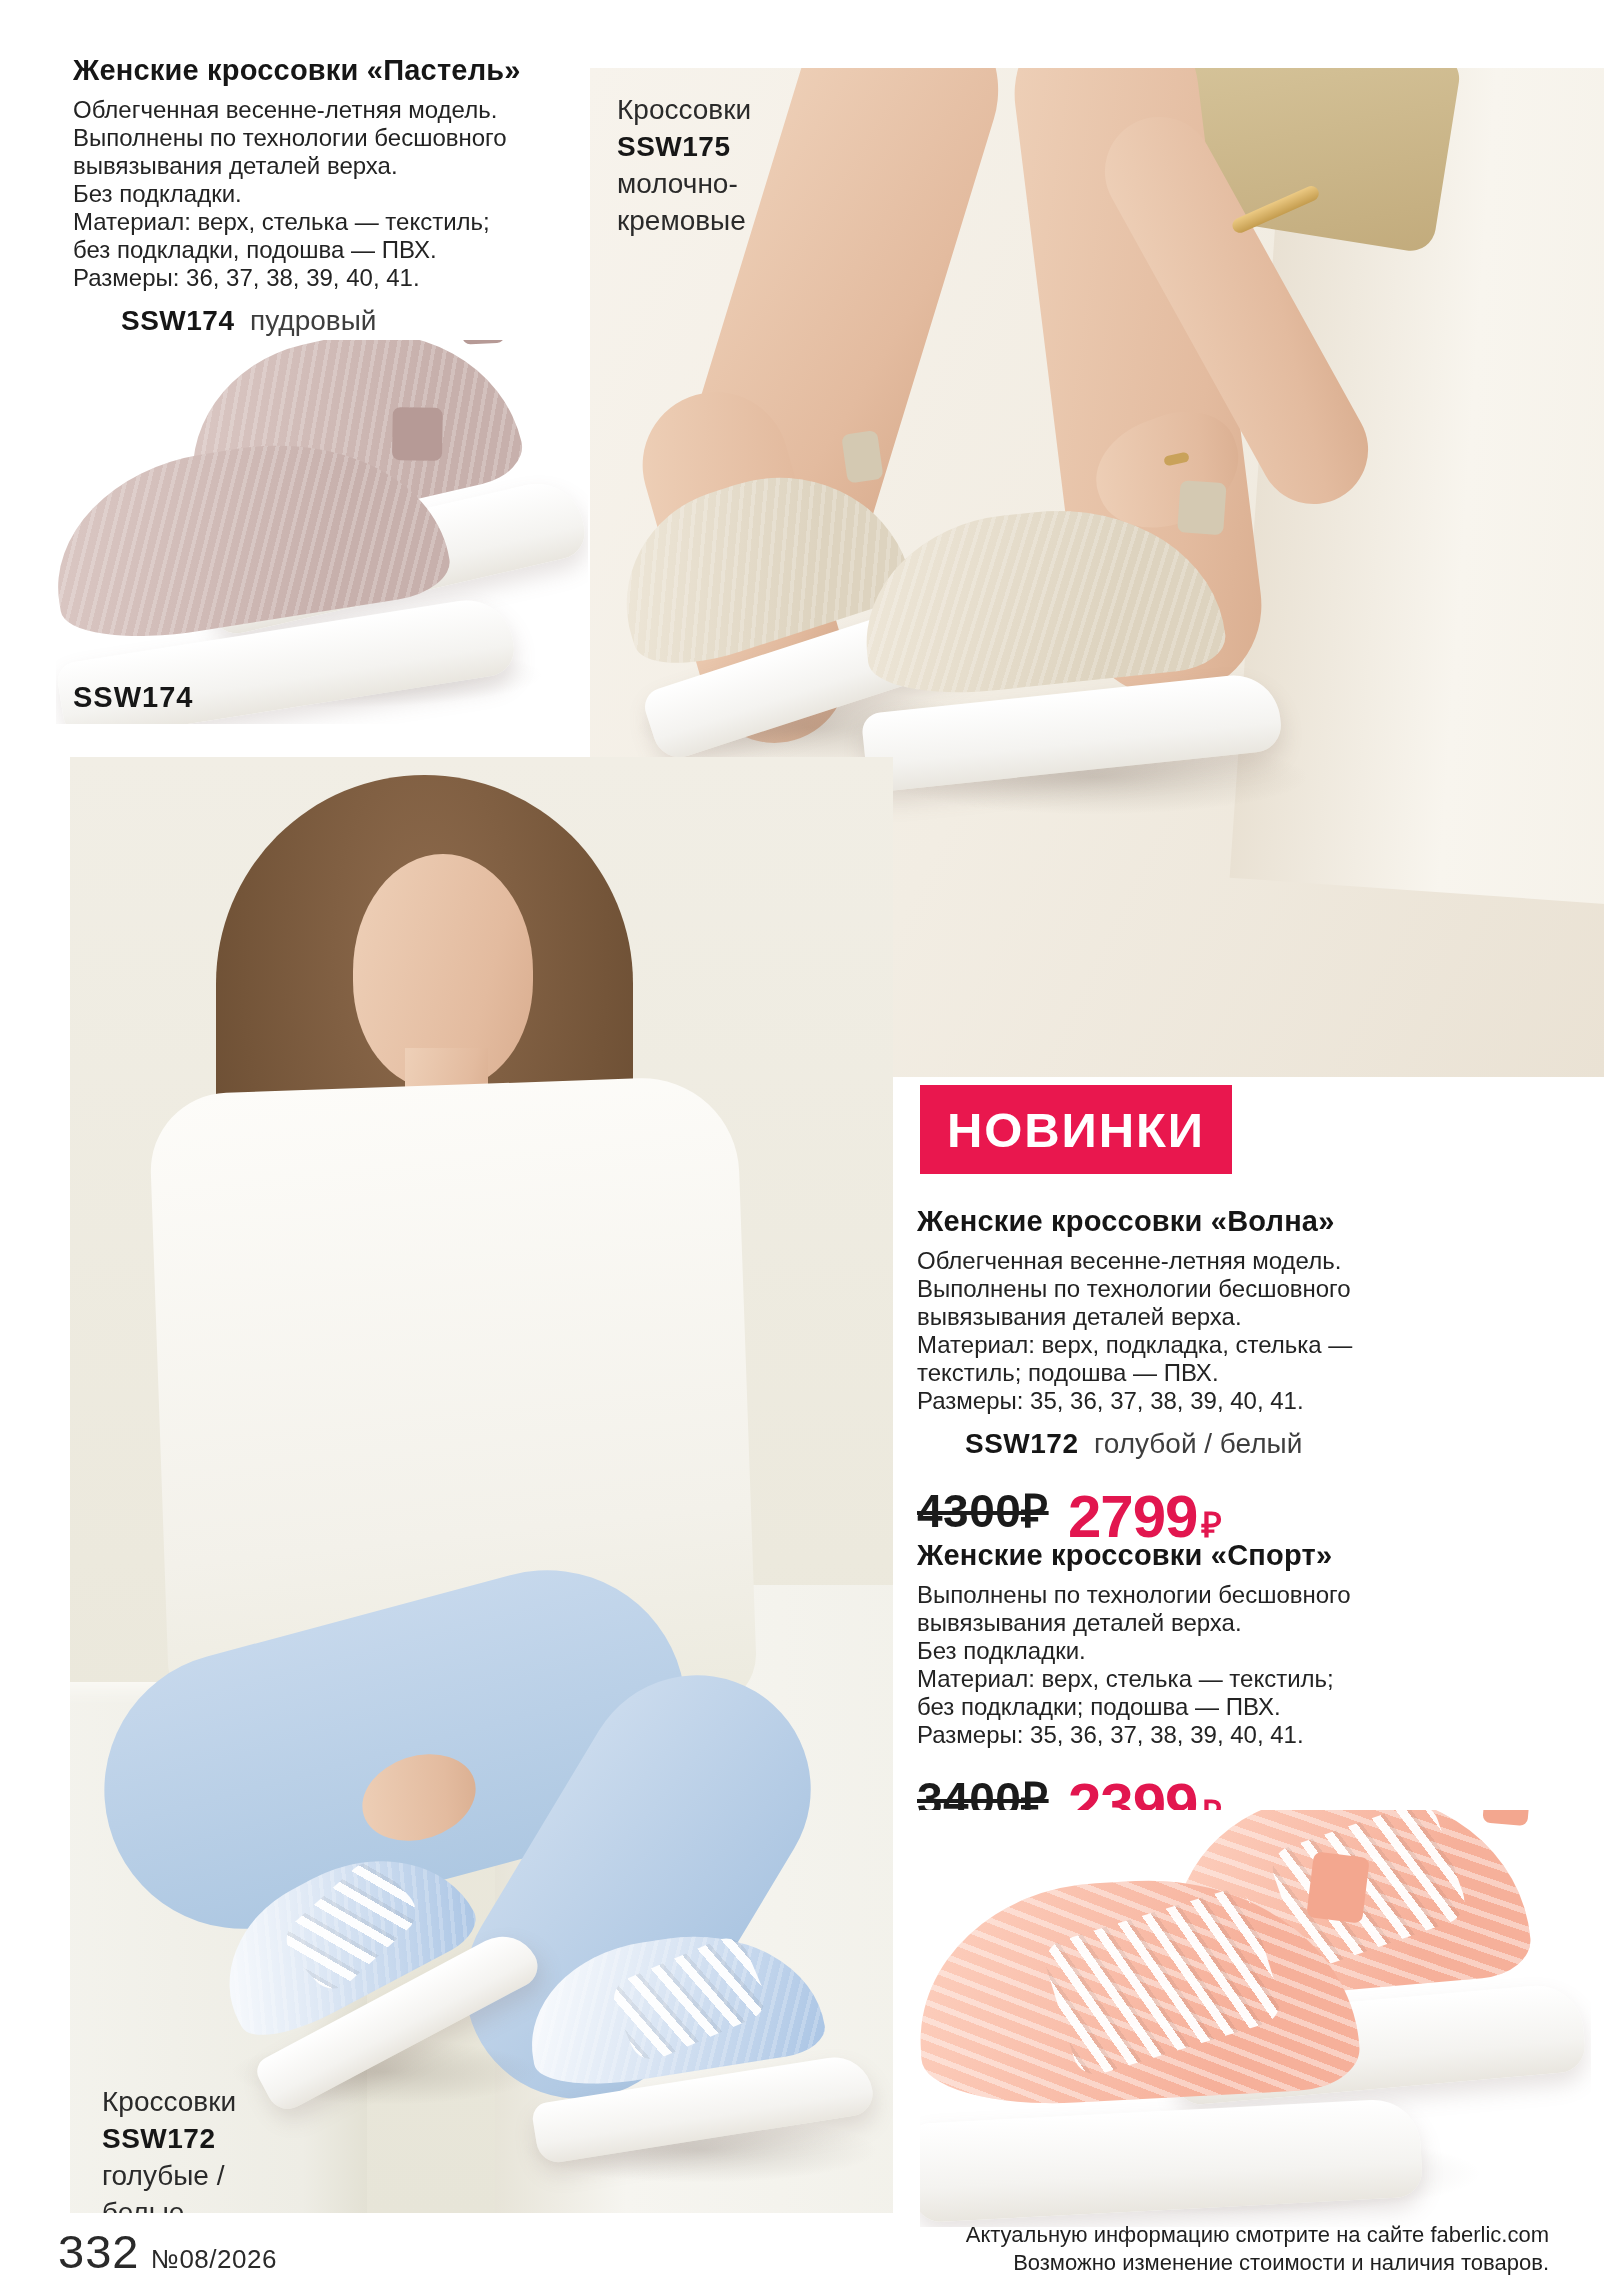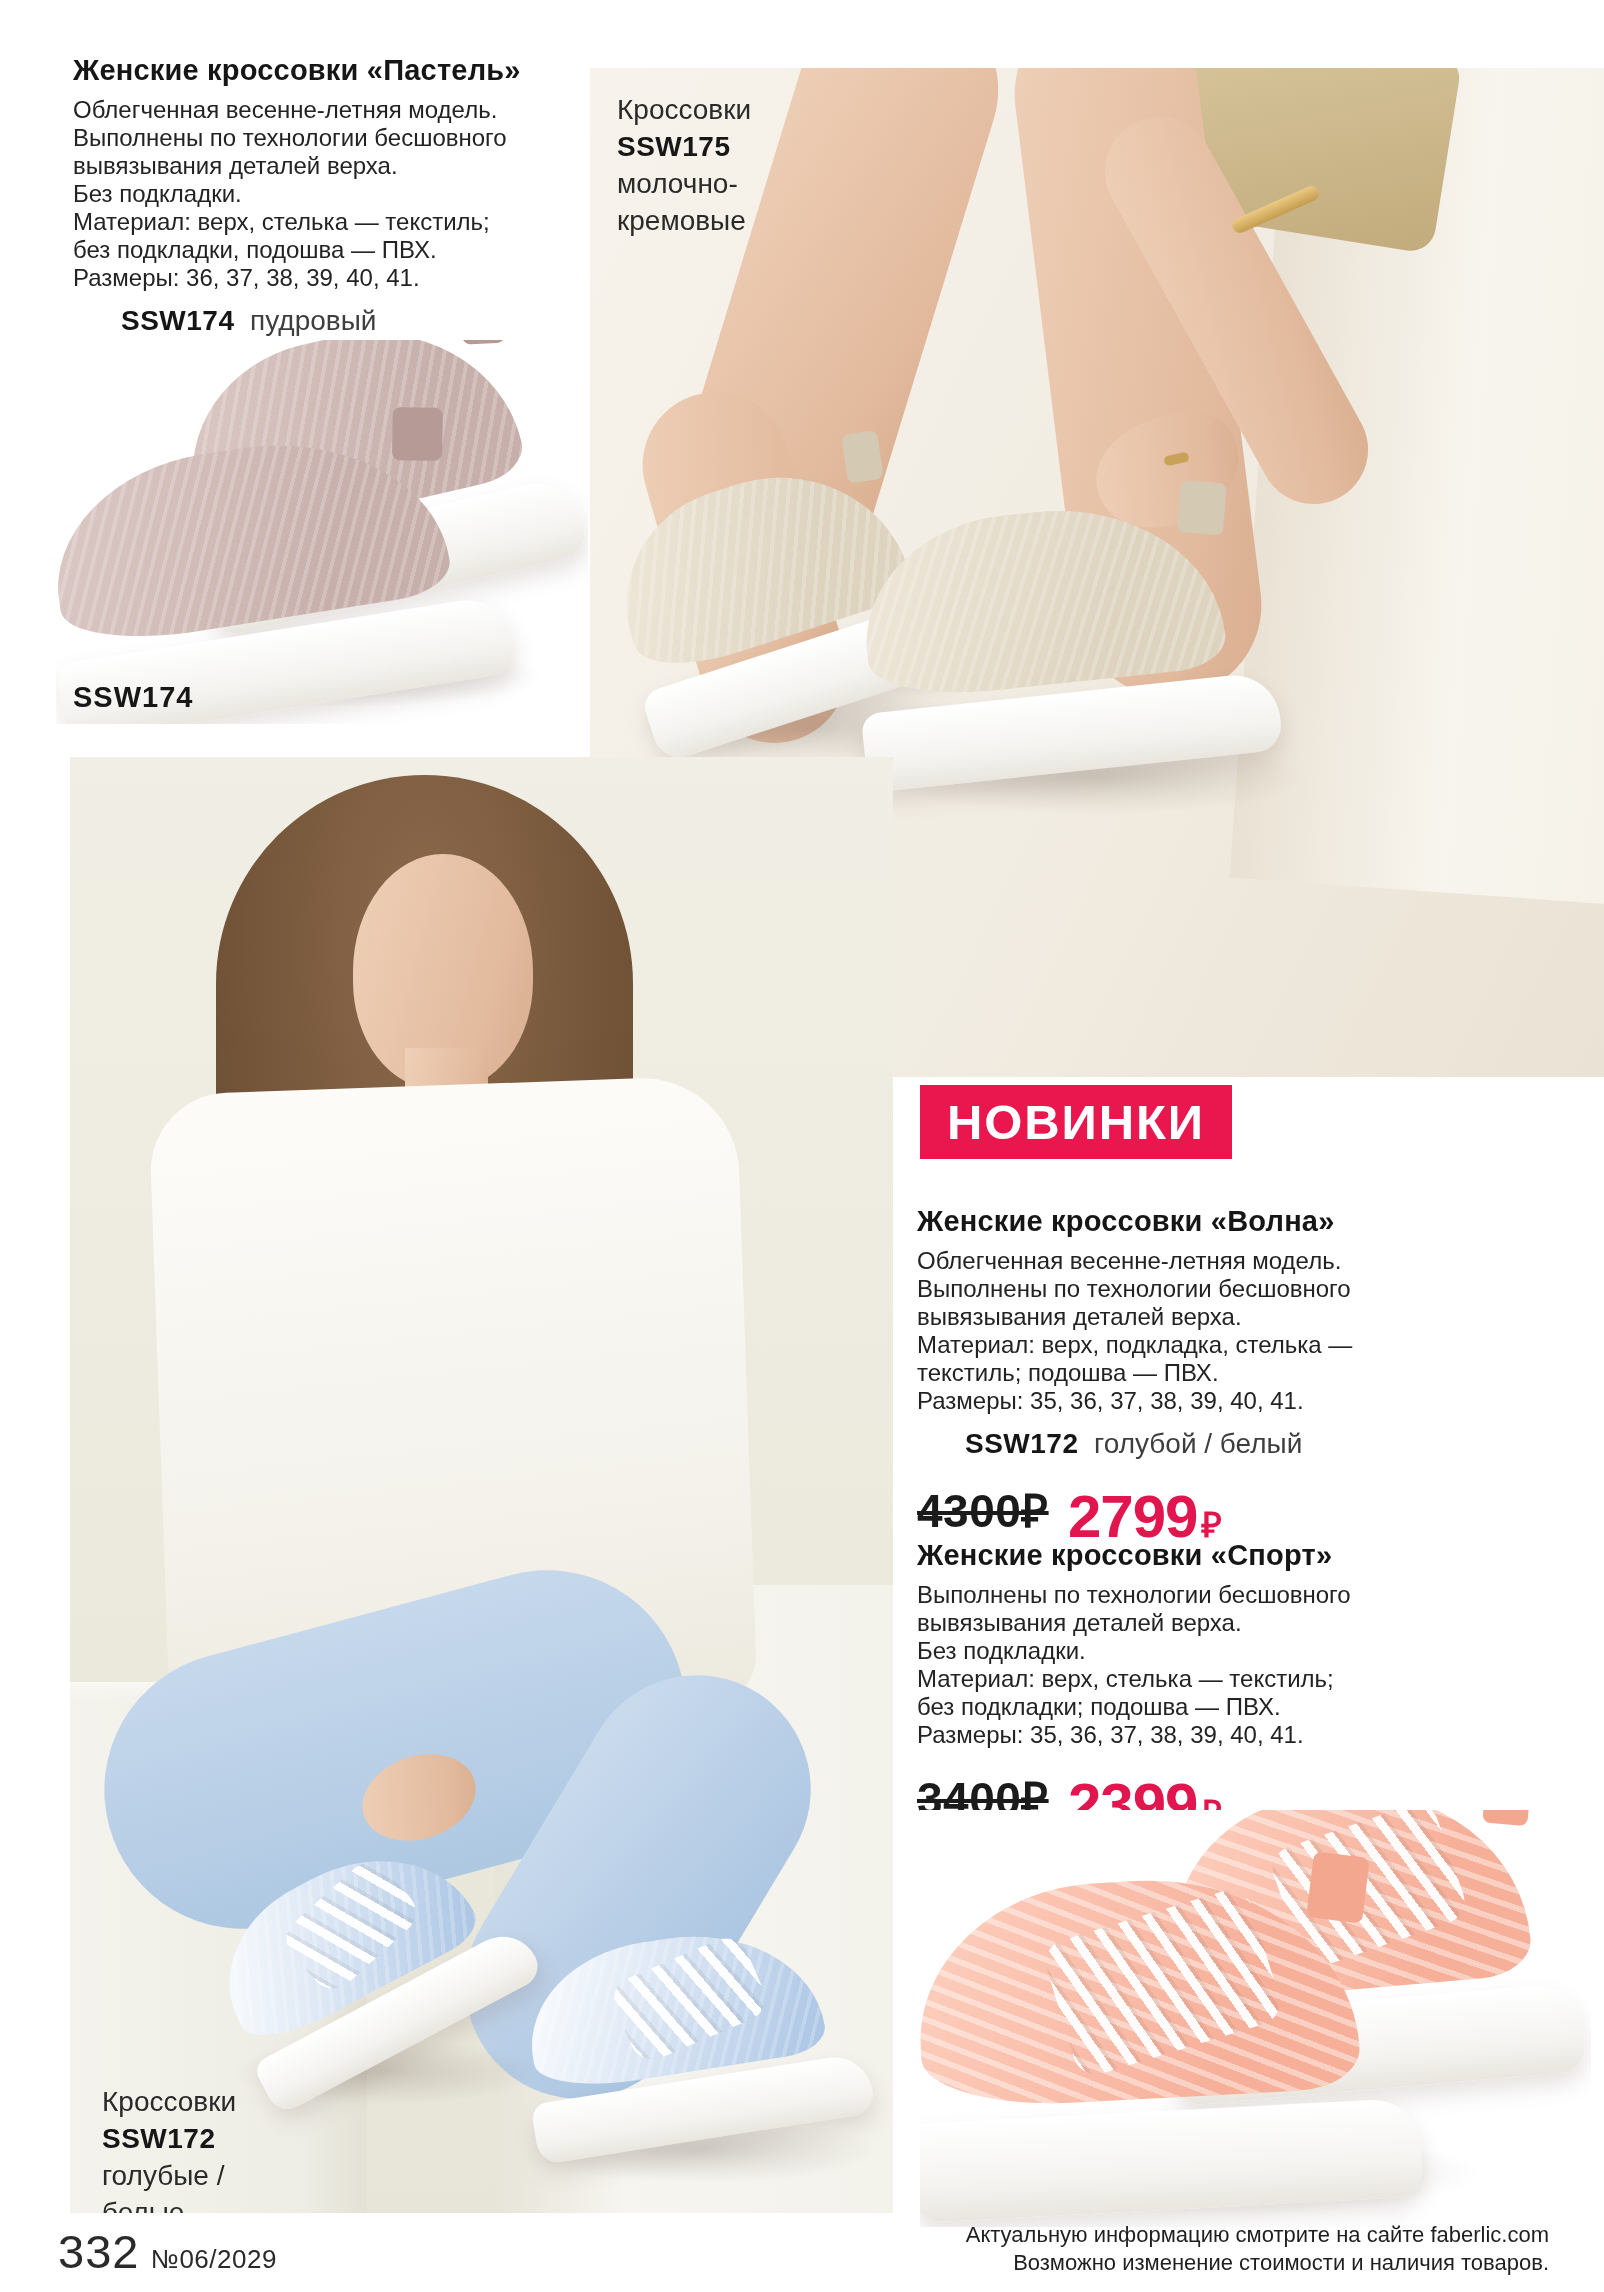--- a/index.html
+++ b/index.html
@@ -118,21 +118,21 @@
 
   
   .photo-label { position:absolute; font-size:28px; line-height:37px; color:#2a2a2a; }
   .photo-label .pl-code { font-weight:700; color:#171717; letter-spacing:0.5px; }
 
   
   #pink-caption { position:absolute; left:73px; top:681px; font-size:29px; font-weight:700;
     color:#171717; letter-spacing:1px; }
 
   
-  #badge-new { position:absolute; left:920px; top:1085px; width:312px; height:74px;
+  #badge-new { position:absolute; left:920px; top:1085px; width:312px; height:89px;
     background:#e9174e; color:#ffffff; display:flex; align-items:center; justify-content:center;
     font-size:49px; font-weight:700; letter-spacing:1.9px; }
 
   
   #block-pastel { left:73px; top:54px; }
   #block-volna  { left:917px; top:1205px; }
   #block-sport  { left:917px; top:1539px; }
 
   
   #footer-left { position:absolute; left:58px; top:2224px; display:flex; align-items:baseline; gap:11.6px; }
@@ -293,19 +293,19 @@
   <div class="shoe peach" style="left:-13.6px; top:70px; width:509px; height:330px; transform:rotate(-3deg);">
     <div class="upper"></div>
     <div class="tab"></div>
     <div class="laces"></div>
     <div class="sole"></div>
   </div>
 </div>
 
 <div id="footer-left">
   <span id="footer-page">332</span>
-  <span id="footer-issue">№06/2029</span>
+  <span id="footer-issue">№08/2026</span>
 </div>
 <div id="footer-right">
   <div>Актуальную информацию смотрите на сайте faberlic.com</div>
   <div>Возможно изменение стоимости и наличия товаров.</div>
 </div>
 
 
 </body></html>

